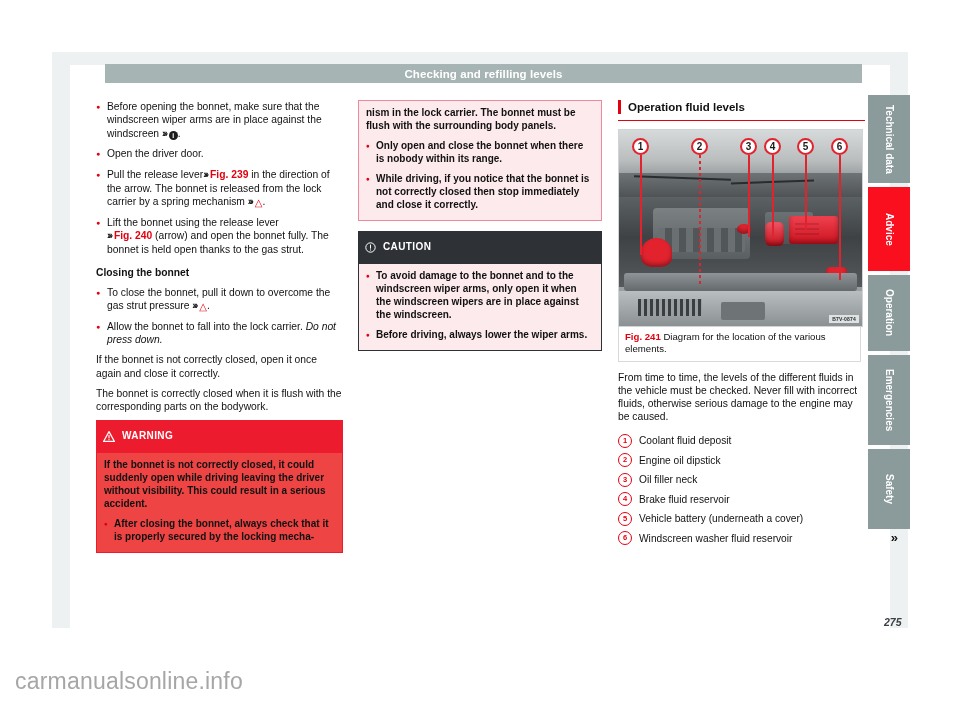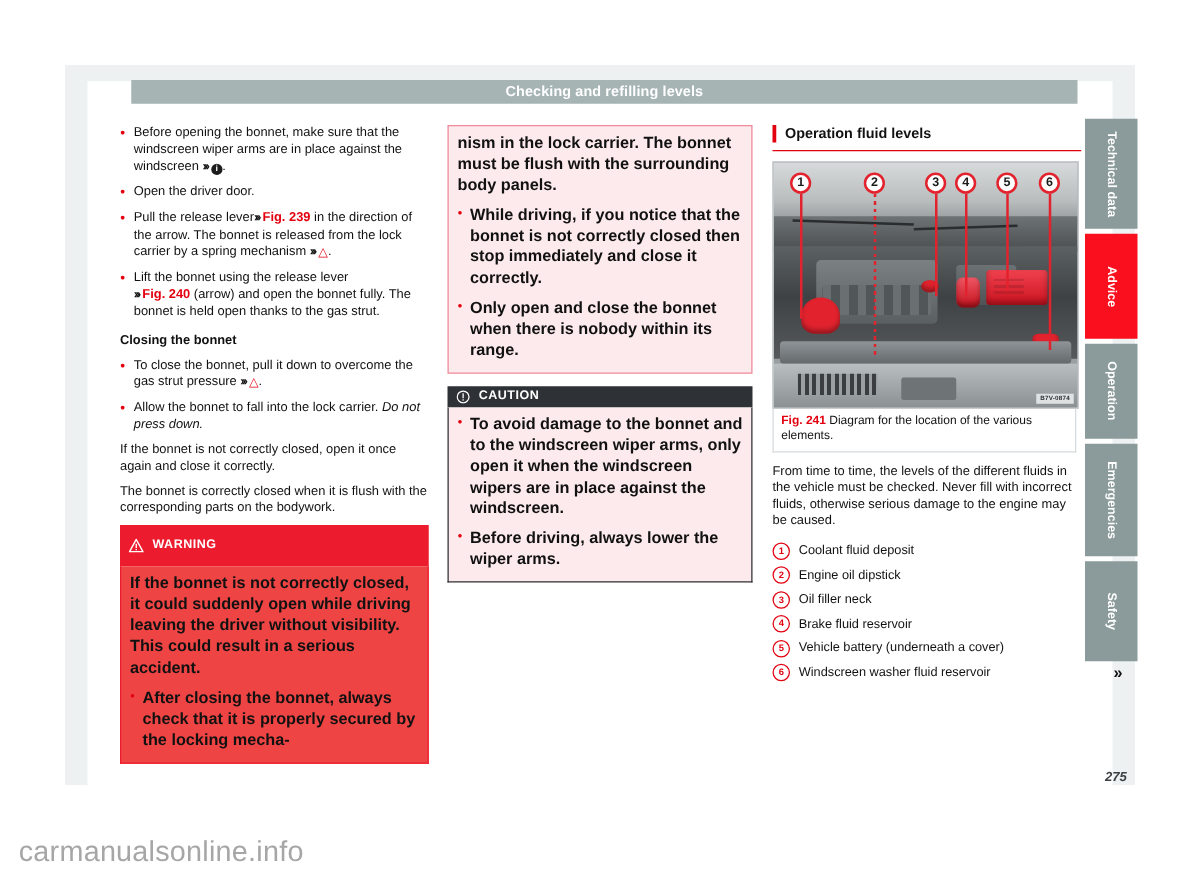--- a/index.html
+++ b/index.html
@@ -48,34 +48,34 @@
     display:inline-block;width:9px;height:9px;border-radius:50%;
     background:#1c1c1c;color:#fff;font-size:7px;font-weight:bold;
     text-align:center;line-height:9px;vertical-align:-1px;
   }
 
   h3.sub{font-size:10.3px;font-weight:bold;margin:10px 0 6px 0;}
 
   
   .box{margin:0 0 10px 0;}
   .box-body{
-    padding:5px 7px 2px 7px;font-size:13px;font-weight:bold;line-height:1.3;
+    padding:5px 7px 2px 7px;font-size:10px;font-weight:bold;line-height:1.3;
   }
   .box-body .bullet{padding-left:10px;}
   .box-body .bullet::before{font-size:6.5px;line-height:13px;}
 
   .warning .box-head{
     background:#ed1b2e;color:#fff;height:33px;
     display:flex;align-items:center;gap:7px;padding:0 7px;
     font-size:10px;font-weight:bold;letter-spacing:.4px;
   }
   .warning .box-body{background:#ef4444;border:1px solid #ed1b2e;border-top:none;}
 
   .caution .box-head{
-    background:#2e3236;color:#fff;height:17px;
+    background:#2e3236;color:#fff;height:33px;
     display:flex;align-items:center;gap:7px;padding:0 7px;
     font-size:10px;font-weight:bold;letter-spacing:.4px;
   }
   .caution .box-body{background:#fdeaec;border:1px solid #2e3236;border-top:none;}
 
   .plain-pink{background:#fdeaec;border:1px solid #ef8a9c;}
   .plain-pink .box-body{background:transparent;border:none;}
 
   .tri-ico{width:12px;height:11px;display:block;}
   .circ-ico{width:11px;height:11px;display:block;}
@@ -251,24 +251,24 @@
     </div>
   </div>
 </div>
 
 <div class="col col-2">
 
   <div class="box plain-pink">
     <div class="box-body">
       <p>nism in the lock carrier. The bonnet must be flush with the surrounding body panels.</p>
       <div class="bullet">
+        <span>Only open and close the bonnet when there is nobody within its range.</span>
+      </div>
+      <div class="bullet">
         <span>While driving, if you notice that the bonnet is not correctly closed then stop immediately and close it correctly.</span>
-      </div>
-      <div class="bullet">
-        <span>Only open and close the bonnet when there is nobody within its range.</span>
       </div>
     </div>
   </div>
 
   <div class="box caution">
     <div class="box-head">
       <svg class="circ-ico" viewBox="0 0 11 11">
         <circle cx="5.5" cy="5.5" r="4.7" fill="none" stroke="#ffffff" stroke-width="1"></circle>
         <rect x="5" y="2.6" width="1" height="4" fill="#ffffff"></rect>
         <rect x="5" y="7.4" width="1" height="1.1" fill="#ffffff"></rect>

